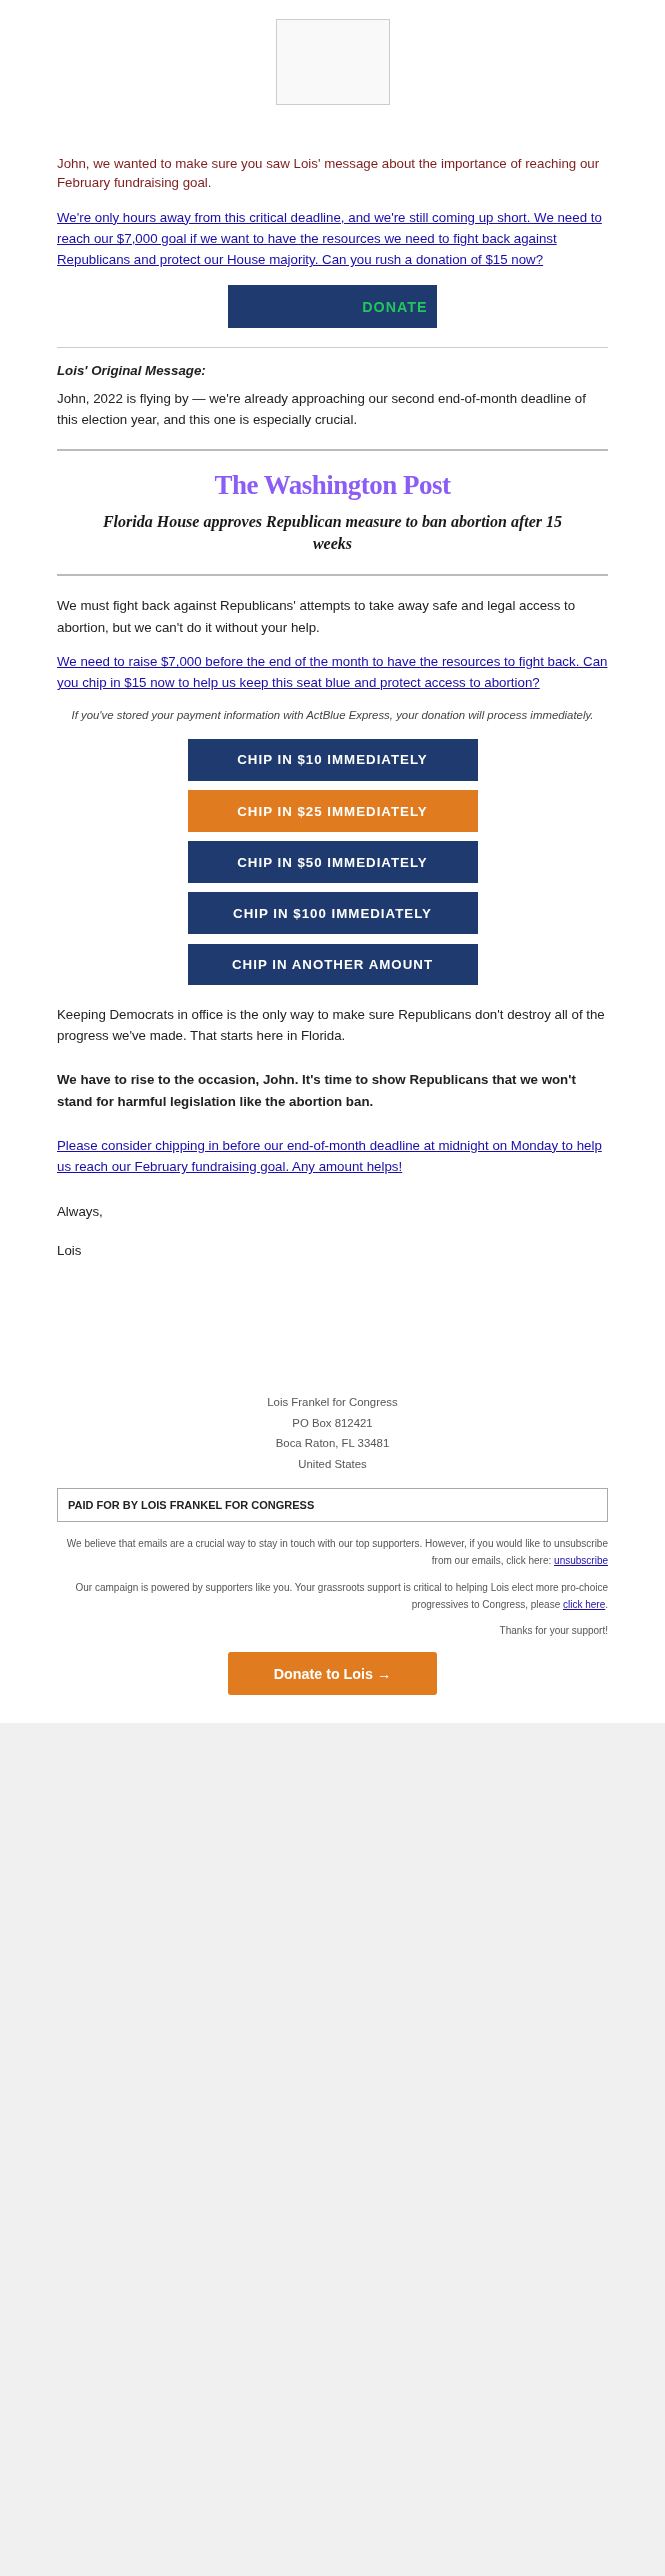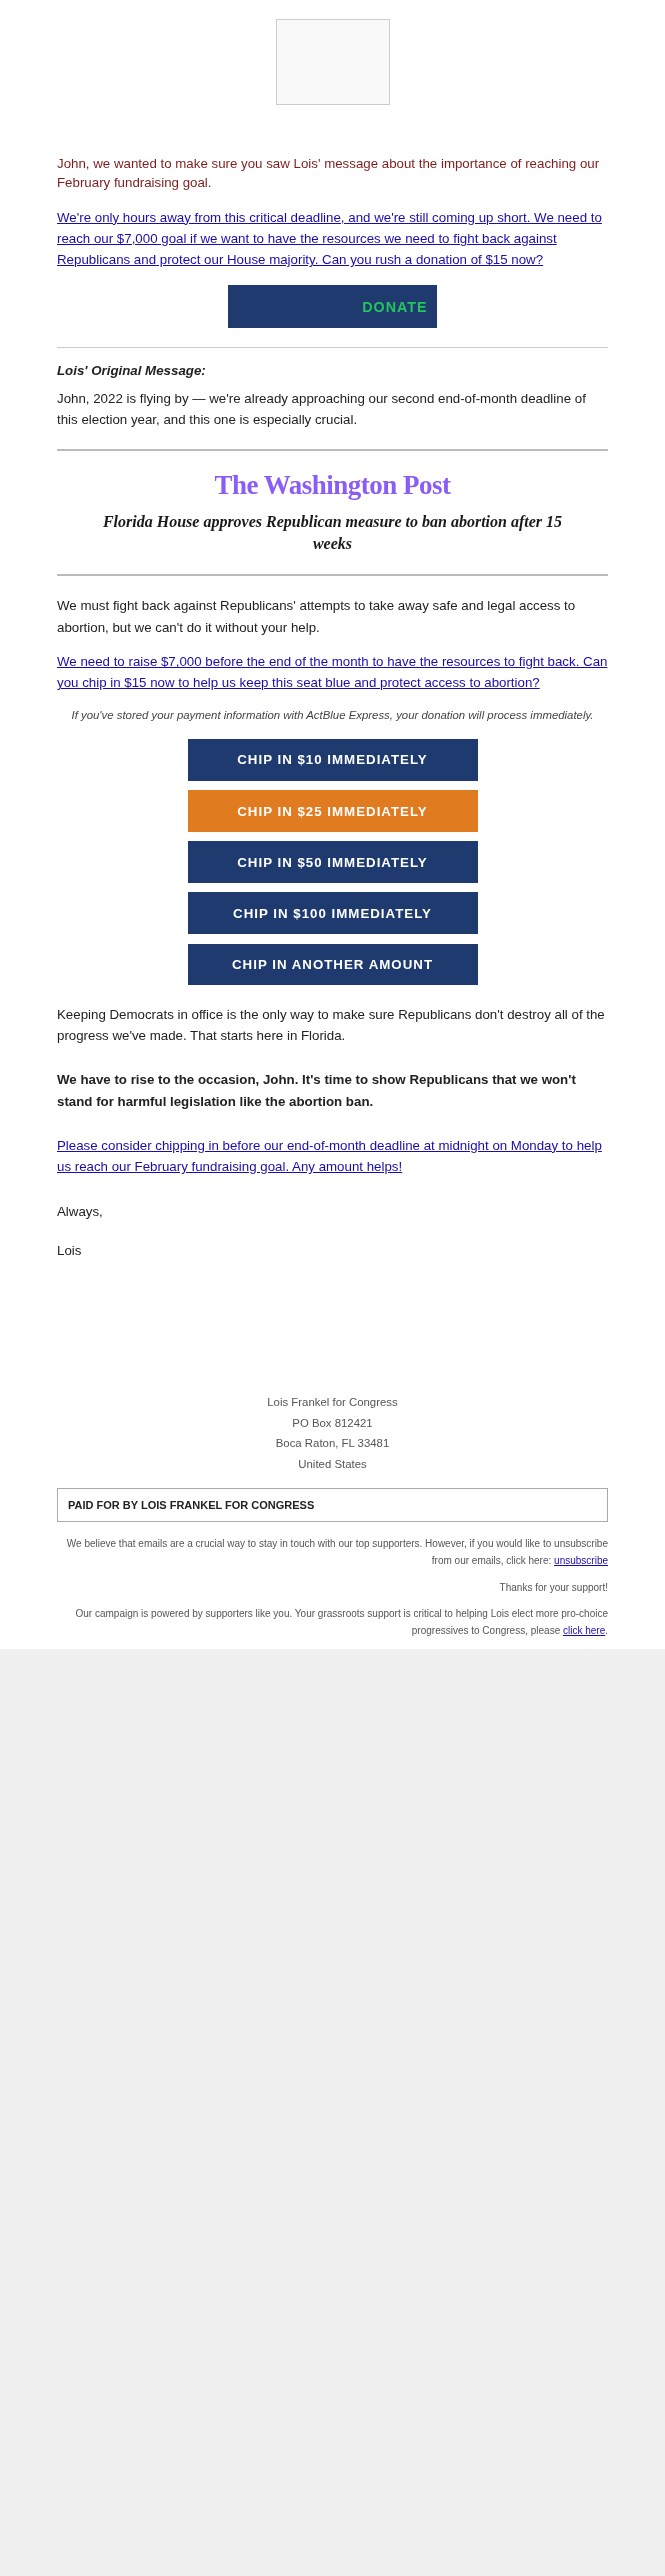--- a/index.html
+++ b/index.html
@@ -236,20 +236,21 @@
     <div>Boca Raton, FL 33481</div>
     <div>United States</div>
   </div>
 
   <div style="padding: 0 57px;">
     <div class="paid-for-box">PAID FOR BY LOIS FRANKEL FOR CONGRESS</div>
 
     <p class="footer-legal">
       We believe that emails are a crucial way to stay in touch with our top supporters. However, if you would like to unsubscribe from our emails, click here: <a href="#">unsubscribe</a>
     </p>
-    <p class="footer-legal">Thanks for your support!</p>
     <p class="footer-legal">
       Our campaign is powered by supporters like you. Your grassroots support is critical to helping Lois elect more pro-choice progressives to Congress, please <a href="#">click here</a>.
     </p>
-
+    <p class="footer-legal">Thanks for your support!</p>
+
+    <button class="donate-lois-btn">Donate to Lois →</button>
   </div>
 </div>
 
 
 </body></html>

